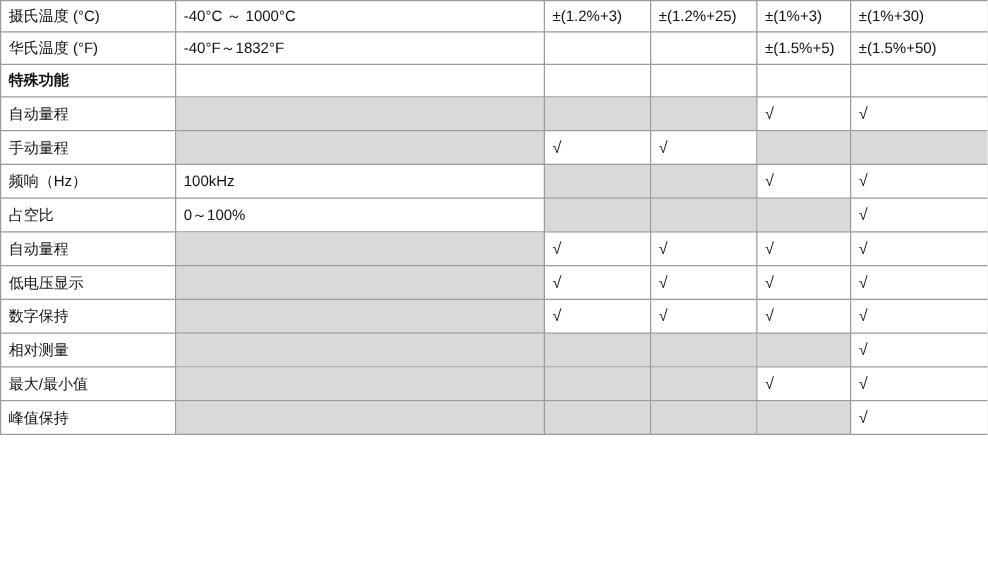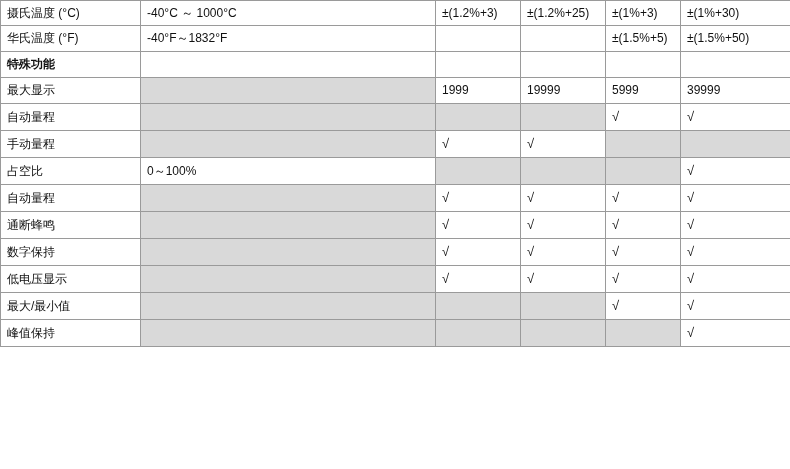--- a/index.html
+++ b/index.html
@@ -83,81 +83,81 @@
         </tr>
         <tr>
           <td class="plain bold label">特殊功能</td>
           <td class="plain"></td>
           <td class="plain"></td>
           <td class="plain"></td>
           <td class="plain"></td>
           <td class="plain"></td>
         </tr>
         <tr>
-          <td class="plain label">最大显示</td>
-          <td class="shaded"></td>
-          <td class="plain">1999</td>
-          <td class="plain">19999</td>
-          <td class="plain">5999</td>
-          <td class="plain">39999</td>
-        </tr>
-        <tr>
           <td class="plain label">自动量程</td>
           <td class="shaded"></td>
           <td class="shaded"></td>
           <td class="shaded"></td>
           <td class="plain check"><span class="chk">√</span></td>
           <td class="plain check"><span class="chk">√</span></td>
         </tr>
         <tr>
           <td class="plain label">手动量程</td>
           <td class="shaded"></td>
           <td class="plain check"><span class="chk">√</span></td>
           <td class="plain check"><span class="chk">√</span></td>
           <td class="shaded"></td>
           <td class="shaded"></td>
+        </tr>
+        <tr>
+          <td class="plain label">频响（Hz）</td>
+          <td class="plain">100kHz</td>
+          <td class="shaded"></td>
+          <td class="shaded"></td>
+          <td class="plain check"><span class="chk">√</span></td>
+          <td class="plain check"><span class="chk">√</span></td>
         </tr>
         <tr>
           <td class="plain label">占空比</td>
           <td class="plain">0～100%</td>
           <td class="shaded"></td>
           <td class="shaded"></td>
           <td class="shaded"></td>
           <td class="plain check"><span class="chk">√</span></td>
         </tr>
         <tr>
           <td class="plain label">自动量程</td>
           <td class="shaded"></td>
           <td class="plain check"><span class="chk">√</span></td>
           <td class="plain check"><span class="chk">√</span></td>
           <td class="plain check"><span class="chk">√</span></td>
           <td class="plain check"><span class="chk">√</span></td>
         </tr>
         <tr>
-          <td class="plain label">通断蜂鸣</td>
+          <td class="plain label">低电压显示</td>
           <td class="shaded"></td>
           <td class="plain check"><span class="chk">√</span></td>
           <td class="plain check"><span class="chk">√</span></td>
           <td class="plain check"><span class="chk">√</span></td>
           <td class="plain check"><span class="chk">√</span></td>
         </tr>
         <tr>
           <td class="plain label">数字保持</td>
           <td class="shaded"></td>
           <td class="plain check"><span class="chk">√</span></td>
           <td class="plain check"><span class="chk">√</span></td>
           <td class="plain check"><span class="chk">√</span></td>
           <td class="plain check"><span class="chk">√</span></td>
         </tr>
         <tr>
-          <td class="plain label">低电压显示</td>
+          <td class="plain label">相对测量</td>
           <td class="shaded"></td>
-          <td class="plain check"><span class="chk">√</span></td>
-          <td class="plain check"><span class="chk">√</span></td>
-          <td class="plain check"><span class="chk">√</span></td>
+          <td class="shaded"></td>
+          <td class="shaded"></td>
+          <td class="shaded"></td>
           <td class="plain check"><span class="chk">√</span></td>
         </tr>
         <tr>
           <td class="plain label">最大/最小值</td>
           <td class="shaded"></td>
           <td class="shaded"></td>
           <td class="shaded"></td>
           <td class="plain check"><span class="chk">√</span></td>
           <td class="plain check"><span class="chk">√</span></td>
         </tr>

